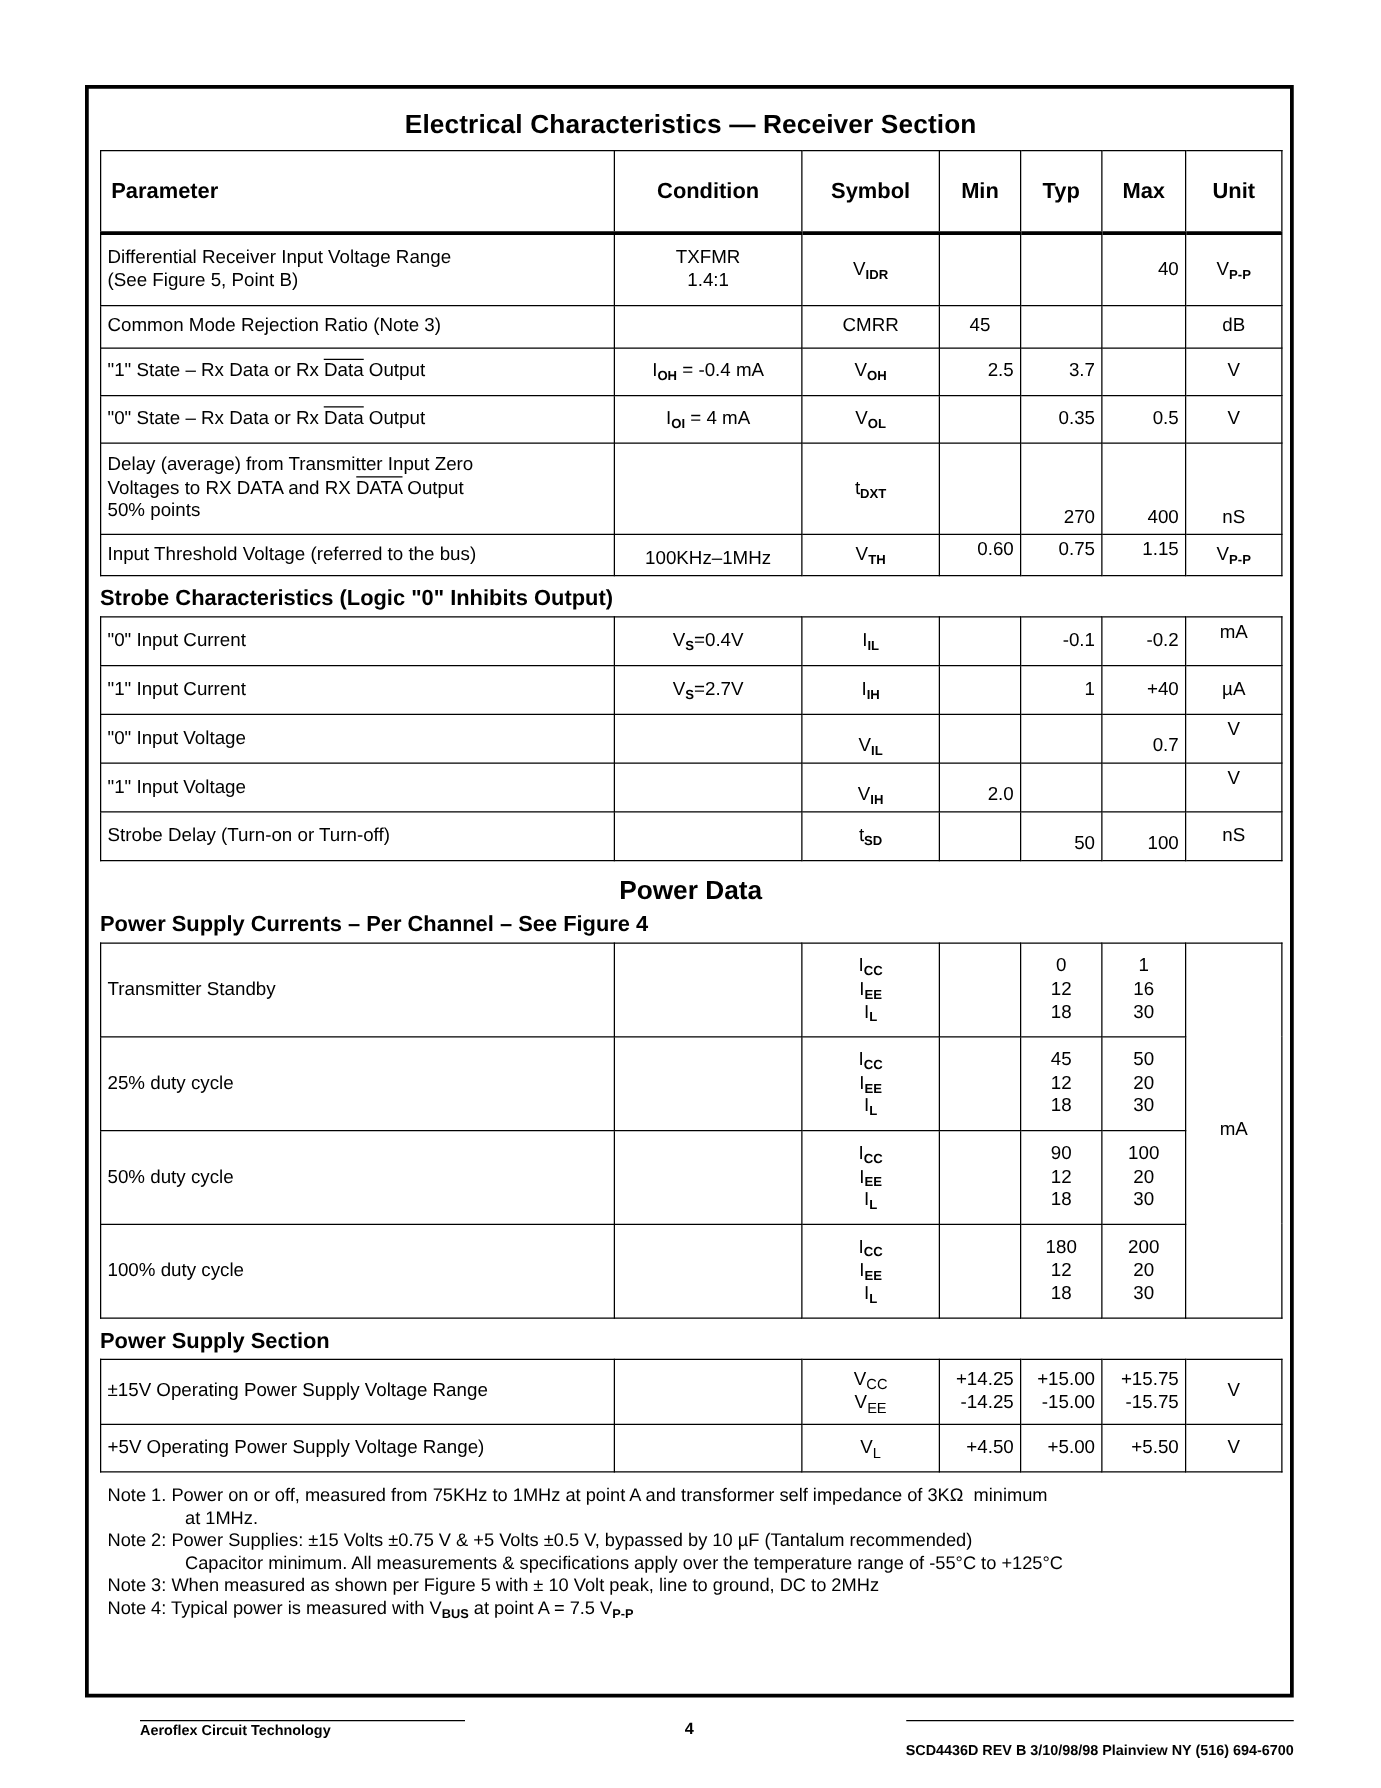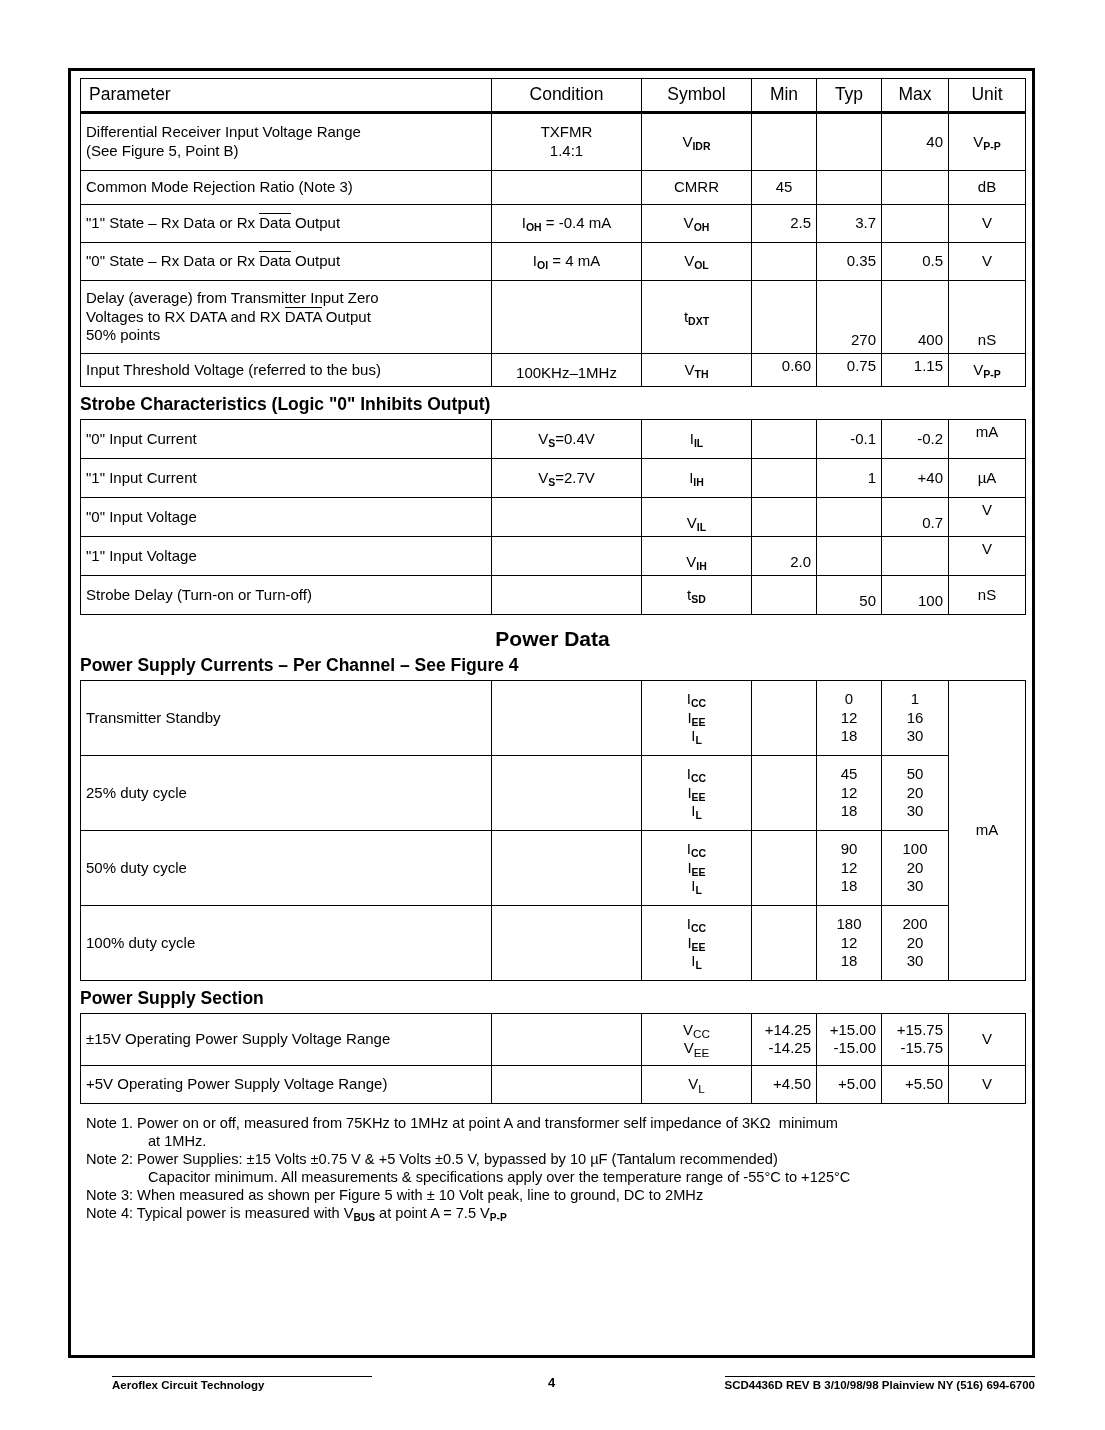--- a/index.html
+++ b/index.html
@@ -60,24 +60,24 @@
   }
   table.spec td, table.spec th {
     border: 1.5px solid #000;
     padding: 3px 5px;
     vertical-align: middle;
     font-weight: normal;
     font-size: 15px;
     line-height: 1.25;
   }
   table.spec th {
-    font-weight: normal;
+    font-weight: bold;
     font-size: 17.5px;
     text-align: center;
-    padding: 5px 5px;
+    padding: 21px 5px;
   }
   table.spec th.left-head {
     text-align: left;
     padding-left: 8px;
   }
   .thick-top > td, .thick-top > th { border-top-width: 3px; }
   .thick-bot > td, .thick-bot > th { border-bottom-width: 3px; }
   table.spec tr.head-row th { border-bottom-width: 3px; }
 
   td.param { text-align: left; padding-left: 8px; }
@@ -123,30 +123,31 @@
   .footer .fl {
     position: absolute; left: 16px; top: 8px;
     border-top: 1.5px solid #000; padding-top: 2px; width: 260px; margin-left: 28px;
   }
   .footer .fc {
     position: absolute; left: 0; right: 0; top: 7px;
     text-align: center; font-size: 13px;
   }
   .footer .fr {
     position: absolute; right: 0px; top: 8px;
-    border-top: 1.5px solid #000; padding-top: 2px; text-align: right;
+    border-top: 1.5px solid #000; padding-top: 18px; text-align: right;
   }
 </style>
 </head>
 <body>
 
 <div class="page-frame"></div>
 
 <div class="page-inner">
 
+  <h1 class="section-title">Electrical Characteristics — Receiver Section</h1>
 
   <table class="spec">
     <colgroup>
       <col style="width:411px">
         <col style="width:150px">
         <col style="width:110px">
       <col style="width:65px">
         <col style="width:65px">
         <col style="width:67px">
         <col style="width:77px">

